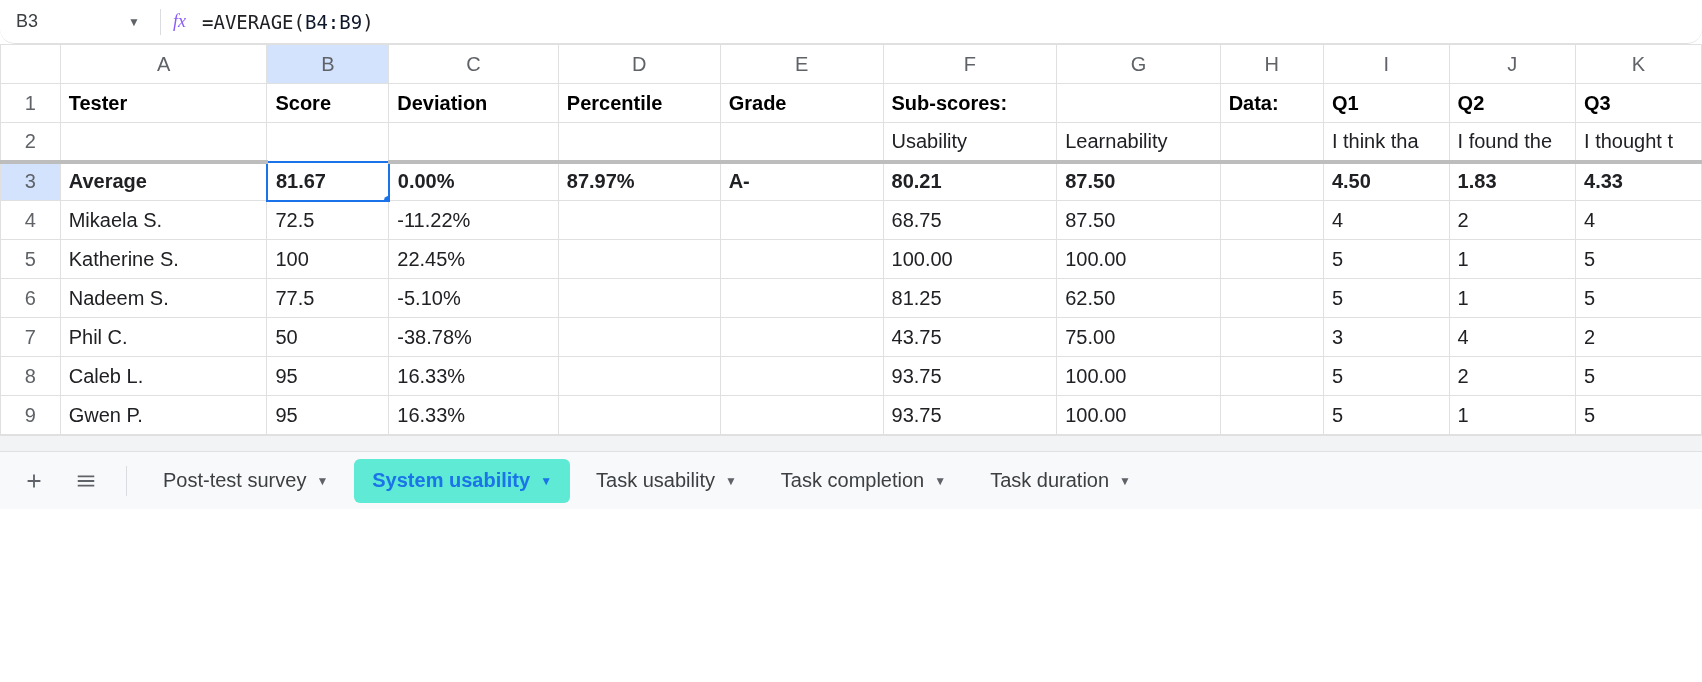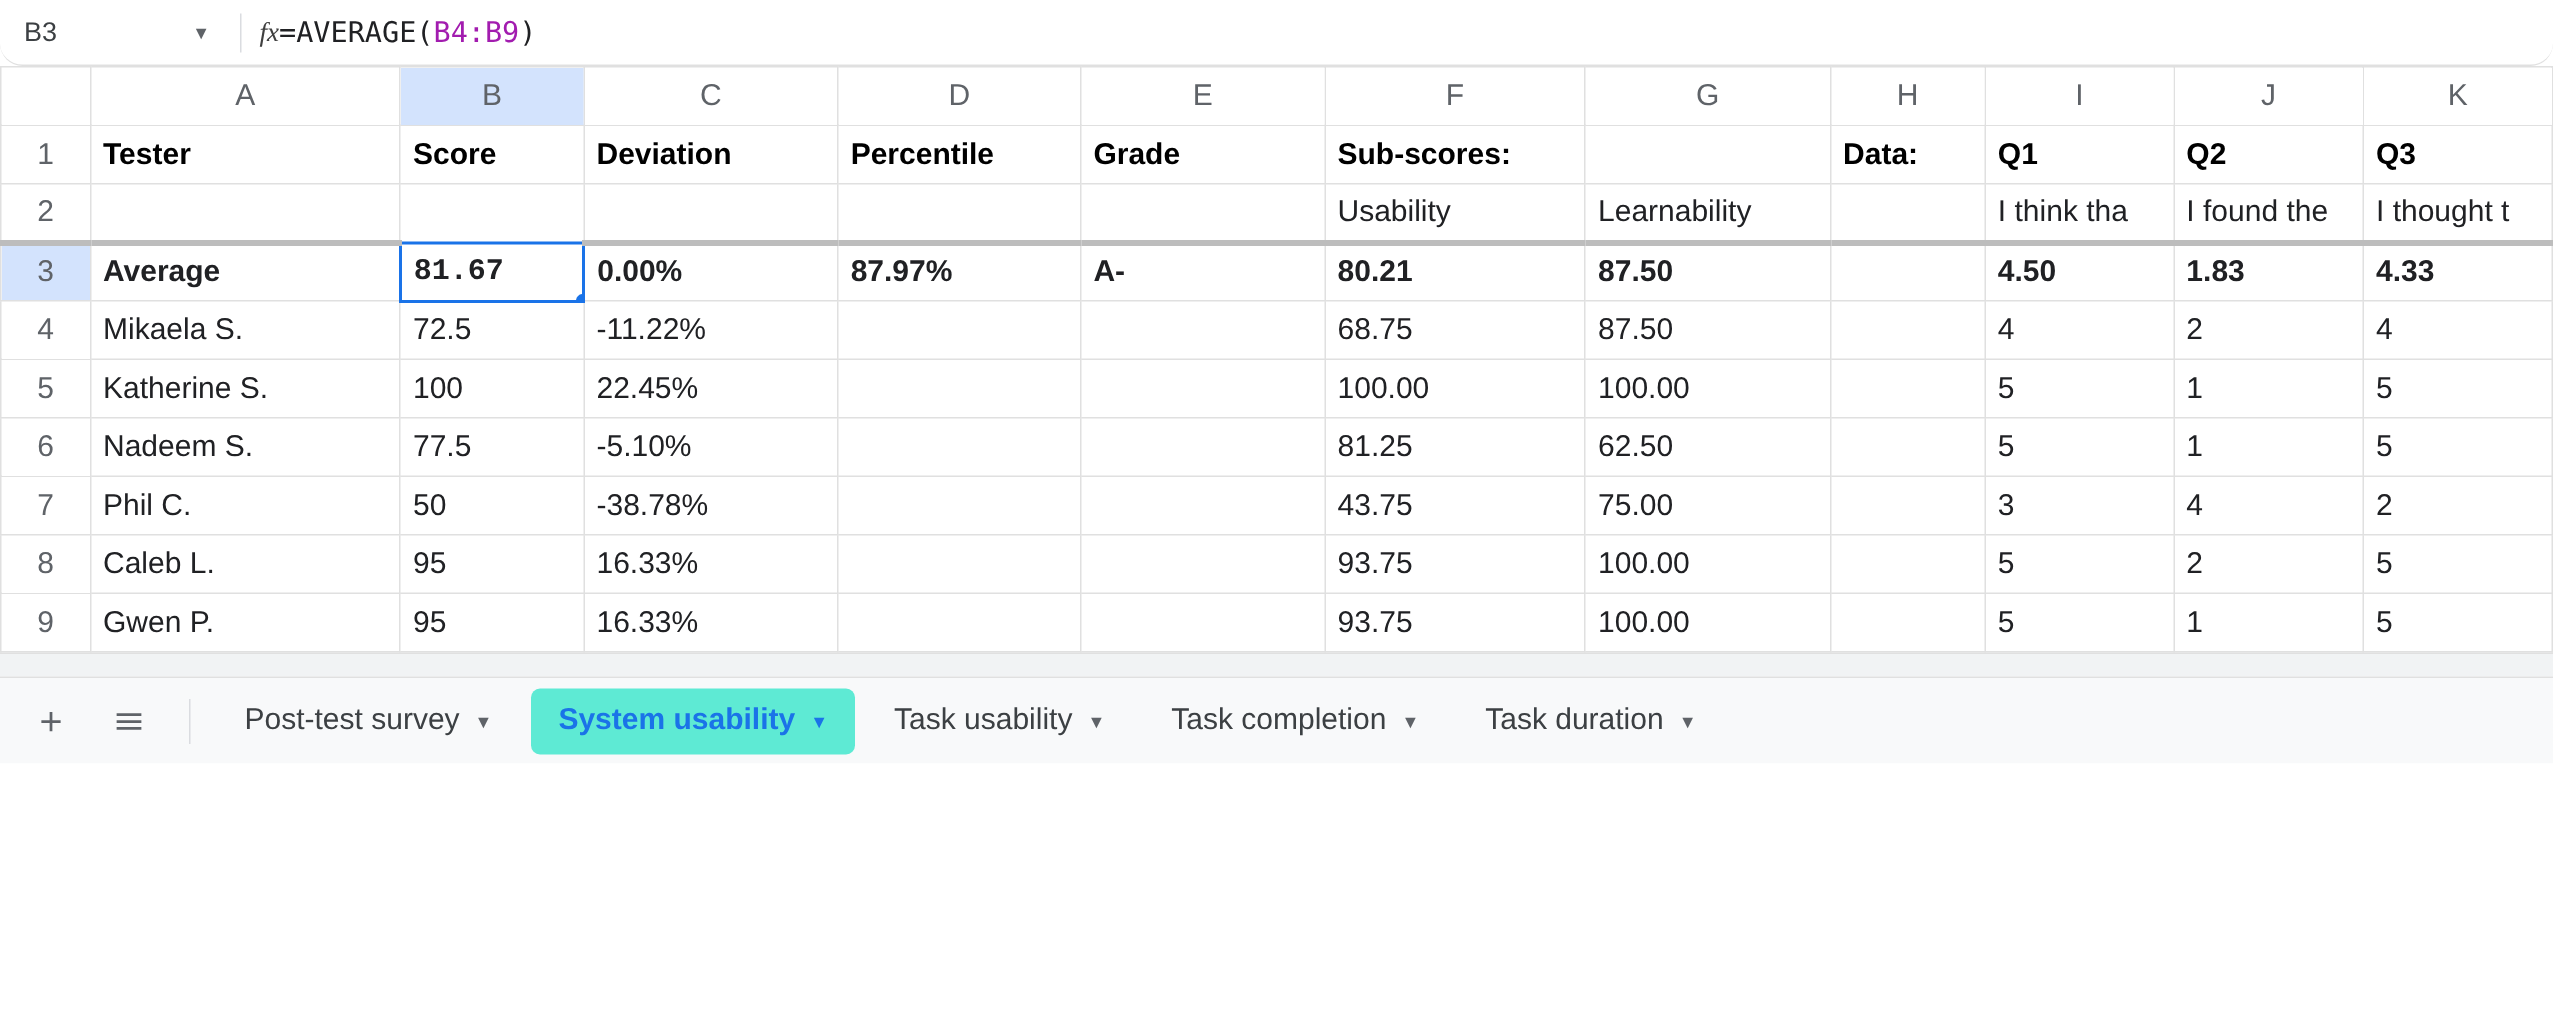--- a/index.html
+++ b/index.html
@@ -1,26 +1,26 @@
 <!DOCTYPE html>
 <html><head>
 <meta charset="utf-8">
 <style>
 * { box-sizing: border-box; margin: 0; padding: 0; }
 body { font-family: Arial, sans-serif; font-size: 20px; color: #202124; background: #fff; overflow: hidden; }
 .formula-bar { display: flex; align-items: center; height: 44px; border-bottom: 1px solid #e0e0e0; padding: 0 8px; border-radius: 15px; }
 .name-box { display: flex; align-items: center; width: 140px; padding: 0 8px; font-size: 18px; color: #3c4043; }
 .name-box-dropdown { margin-left: auto; font-size: 12px; color: #5f6368; }
 .vdiv { width: 1px; height: 26px; background: #dadce0; margin: 0 12px; }
-.fx-label { font-style: italic; font-family: 'Times New Roman', serif; color: #404040; font-size: 18px; }
+.fx-label { font-style: italic; font-family: 'Times New Roman', serif; color: #8b5cf6; font-size: 18px; margin-right: 16px; }
 .formula-content { font-family: 'Consolas', 'Monaco', monospace; font-size: 19px; }
 .formula-eq { color: #202124; }
 .formula-fn { color: #202124; }
 .formula-paren { color: #202124; }
-.formula-range { color: #a21caf; }
+.formula-range { color: #0f172a; }
 .grid-wrap { position: relative; }
 .grid { border-collapse: collapse; table-layout: fixed; }
 .grid th, .grid td { border: 1px solid #e0e0e0; height: 39px; padding: 0 8px; overflow: hidden; white-space: nowrap; text-align: left; font-size: 20px; }
 .grid th { background: #fff; font-weight: 400; color: #5f6368; text-align: center; position: relative; }
 .grid .rowhdr { width: 63px; text-align: center; background: #fff; color: #5f6368; font-weight: 400; }
 .grid .corner { background: #fff; }
 .col-A { width: 215px; }
 .col-B { width: 127px; }
 .col-C { width: 176px; }
 .col-D { width: 167px; }
@@ -29,21 +29,21 @@
 .col-G { width: 168px; }
 .col-H { width: 107px; }
 .col-I { width: 128px; }
 .col-J { width: 128px; }
 .col-K { width: 128px; }
 .bold { font-weight: 700; color: #000; }
 .numright { text-align: right; }
 .selected-colhdr { background: #d3e3fd !important; }
 .selected-rowhdr { background: #d3e3fd !important; font-weight:700; color:#1a73e8;}
 .boldrow td { font-weight: 700; border-top: 4px solid #bdbdbd; }
-.active-cell { border: 2px solid #1a73e8 !important; position: relative; font-family: Liberation Mono, monospace; }
+.active-cell { border: 2px solid #1a73e8 !important; position: relative; }
 .active-handle { position: absolute; right: -5px; bottom: -5px; width: 9px; height: 9px; background: #1a73e8; border-radius: 50%; }
 .sheet-tabs { display: flex; align-items: center; height: 58px; border-top: 1px solid #e0e0e0; background: #f8f9fa; padding: 0 12px; gap: 8px; }
 .tab-btn-icon { width: 44px; height: 44px; display: flex; align-items: center; justify-content: center; color: #5f6368; font-size: 26px; cursor: pointer; border-radius: 4px; }
 .tab-vdiv { width: 1px; height: 30px; background: #dadce0; margin: 0 10px; }
 .tab { display: flex; align-items: center; padding: 0 18px; height: 44px; font-size: 20px; color: #3c4043; cursor: pointer; border-radius: 6px; gap:10px;}
 .tab .caret { font-size: 12px; color: #5f6368; }
 .tab.active { background: #5eead4; color: #1a73e8; font-weight: 600; }
 .tab.active .caret { color: #1a73e8; }
 .scrolltrack { height: 16px; background: #f1f3f4; border-top: 1px solid #e0e0e0; }
 </style>

